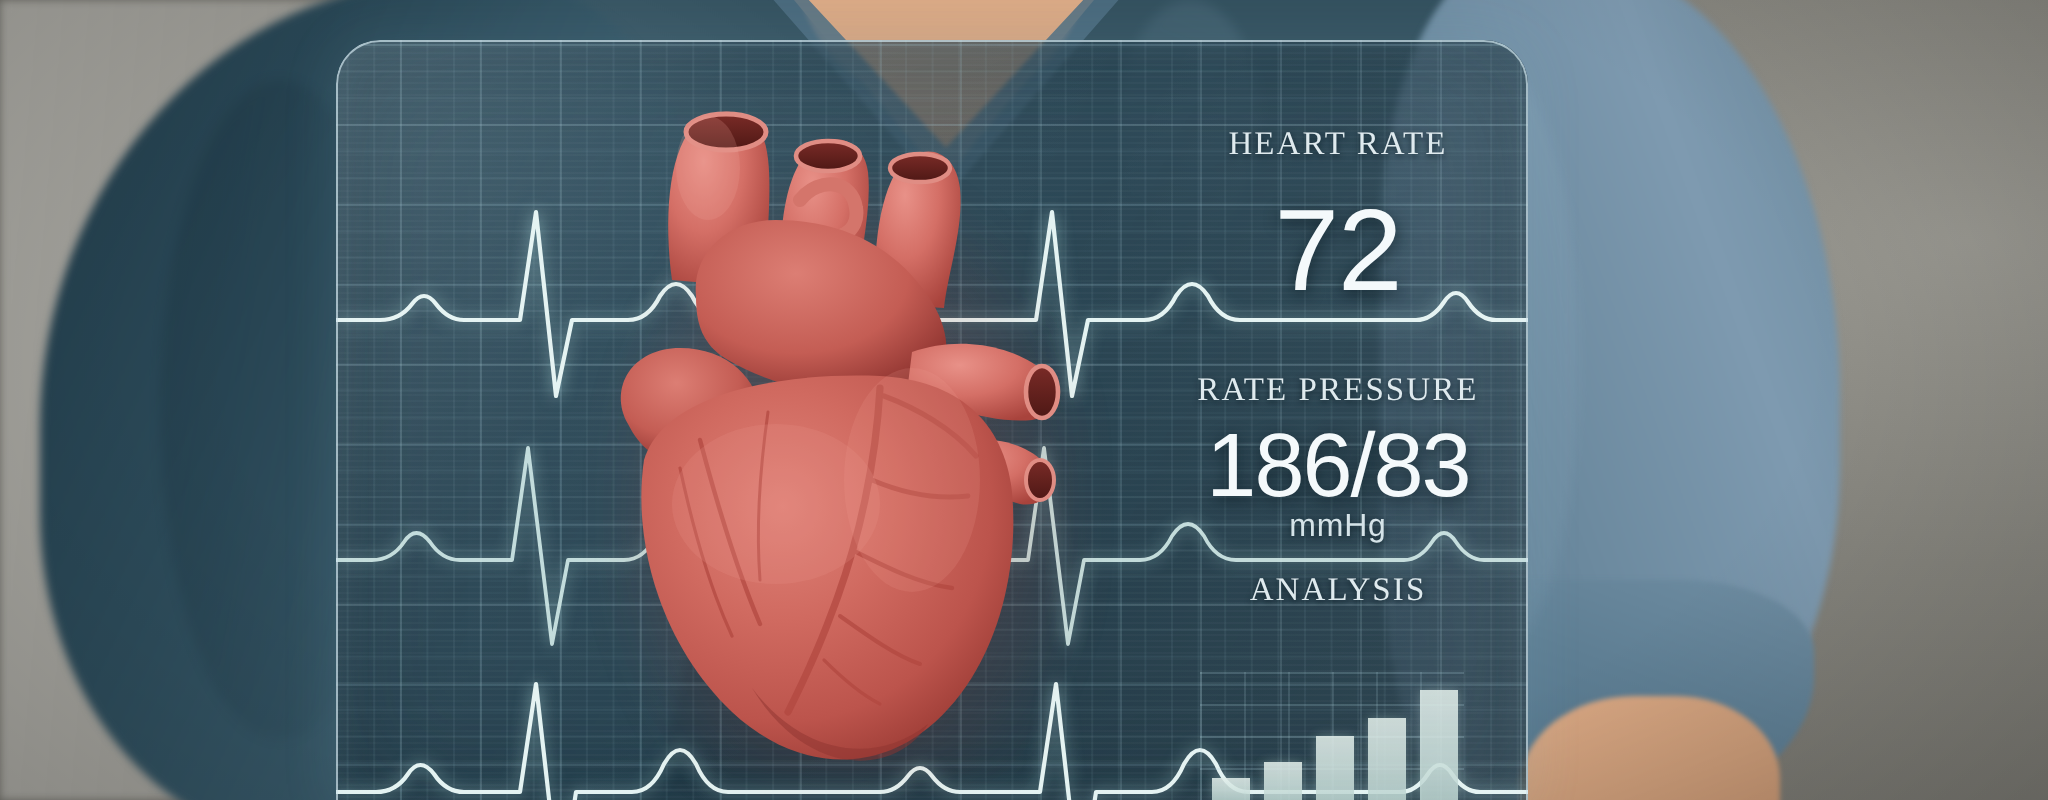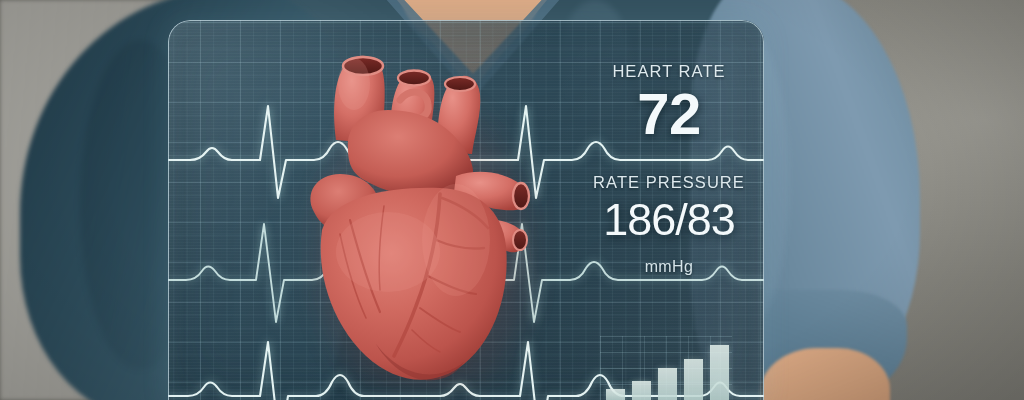--- a/index.html
+++ b/index.html
@@ -137,34 +137,34 @@
     background:radial-gradient(ellipse at 50% 55%, rgba(214,92,80,.30) 0%, rgba(190,70,60,.10) 55%, rgba(0,0,0,0) 75%);
     filter:blur(10px);
   }
   .heart-wrap svg{position:absolute;inset:0;width:100%;height:100%;}
 
   
   .readouts{position:absolute;left:576px;top:62px;width:186px;text-align:center;}
   .stat-label{
     color:#dfeaee;font-size:16.5px;letter-spacing:1.05px;font-weight:400;
     text-shadow:0 1px 3px rgba(8,24,32,.75);
-    font-family:Liberation Sans, sans-serif;
+    font-family:Liberation Serif, serif;
   }
   .stat-big{
-    color:#f4f9fb;font-size:58px;line-height:.98;font-weight:700;
-    letter-spacing:-.5px;margin-top:5px;
+    color:#f4f9fb;font-size:58px;line-height:.98;font-weight:400;
+    letter-spacing:-.5px;margin-top:16px;
     text-shadow:0 2px 8px rgba(8,24,32,.70);
   }
   .stat-bp{
     color:#f4f9fb;font-size:45px;line-height:1;font-weight:400;
     letter-spacing:-1px;margin-top:5px;
     text-shadow:0 2px 8px rgba(8,24,32,.70);
   }
   .stat-unit{
-    color:#d5e3e8;font-size:16px;letter-spacing:.4px;margin-top:16px;
+    color:#d5e3e8;font-size:16px;letter-spacing:.4px;margin-top:0;
     text-shadow:0 1px 3px rgba(8,24,32,.7);
   }
   .gap-1{height:30px;}
   .gap-2{height:12px;}
 
   .chart{position:absolute;left:600px;top:336px;width:132px;height:64px;}
   .chart-grid{
     position:absolute;inset:0;
     background-image:
       linear-gradient(rgba(176,211,222,.22) 1px, transparent 1px),
@@ -337,20 +337,21 @@
     <div class="stat-big">72</div>
 
     <div class="gap-1"></div>
 
     <div class="stat-label">RATE PRESSURE</div>
     <div class="stat-bp">186/83</div>
     <div class="stat-unit">mmHg</div>
 
     <div class="gap-2"></div>
 
+    <div class="stat-label">ANALYSIS</div>
   </div>
 
   <div class="chart">
     <div class="chart-grid"></div>
     <div class="bars" id="bars">
         <div class="bar" style="height: 11.16px;"></div>
         <div class="bar" style="height: 18.6px;"></div>
         <div class="bar" style="height: 32.24px;"></div>
         <div class="bar" style="height: 40.92px;"></div>
         <div class="bar" style="height: 54.56px;"></div>

